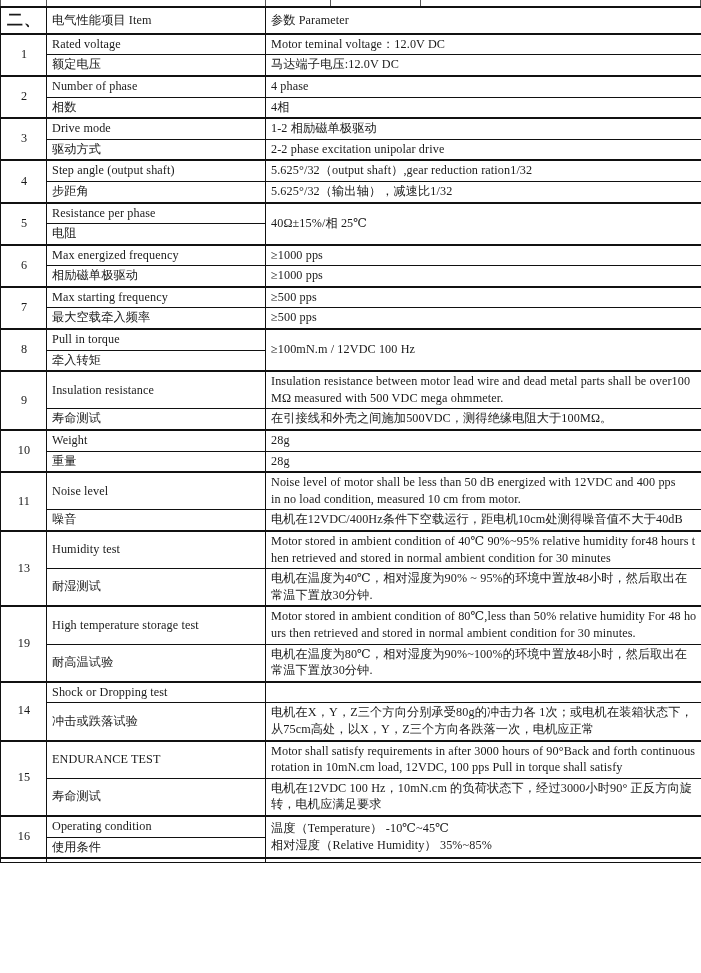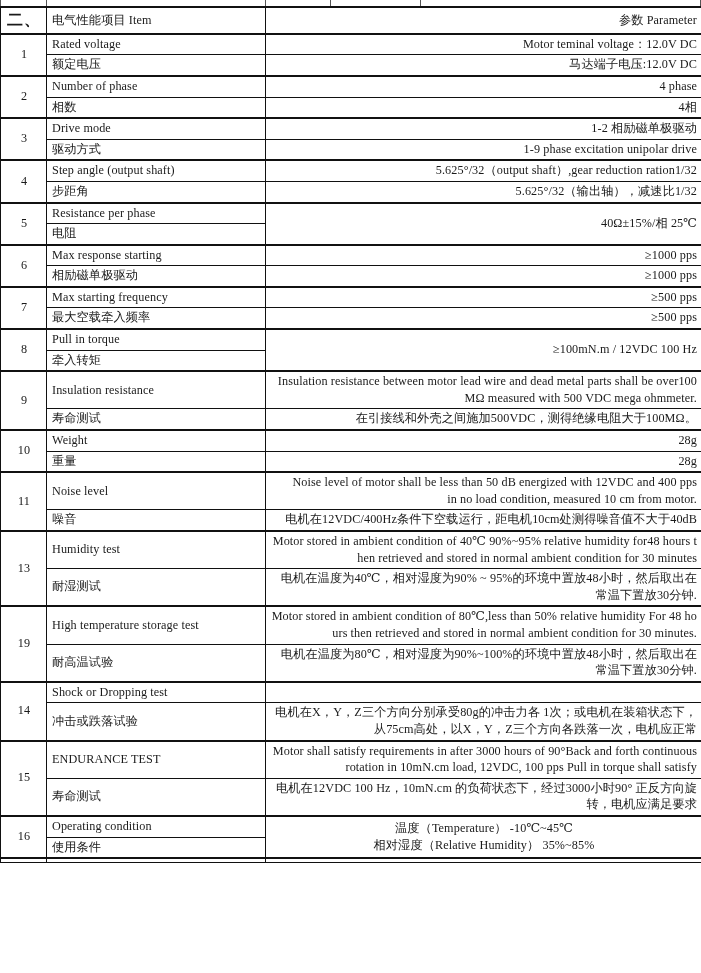--- a/index.html
+++ b/index.html
@@ -65,24 +65,23 @@
     text-align: center;
     vertical-align: middle;
     font-size: 15px;
     border-right: 1px solid #111;
   }
 
   
   tr.grp-top > td { border-top: 2px solid #111; }
 
   td.item  { font-size: 12.2px; }
-  td.param { font-size: 12.2px; text-align: right; }
+  td.param { font-size: 12.2px; }
 
   td.center {
-    text-align: center;
     line-height: 1.75;
     font-size: 13px;
   }
 
   .hdr td { font-size: 13px; }
   .hdr td.idx {
     font-size: 16px;
     font-weight: bold;
     letter-spacing: 1px;
   }
@@ -138,42 +137,42 @@
           <td class="item">相数</td>
           <td class="param ml">4相</td>
         </tr>
         <tr class="grp-top">
           <td class="idx" rowspan="2">3</td>
           <td class="item">Drive mode</td>
           <td class="param ml">1-2 相励磁单极驱动</td>
         </tr>
         <tr>
           <td class="item">驱动方式</td>
-          <td class="param ml">1-9 phase excitation unipolar drive</td>
+          <td class="param ml">2-2 phase excitation unipolar drive</td>
         </tr>
         <tr class="grp-top">
           <td class="idx" rowspan="2">4</td>
           <td class="item">Step angle (output shaft)</td>
           <td class="param ml">5.625°/32（output shaft）,gear reduction ration1/32</td>
         </tr>
         <tr>
           <td class="item">步距角</td>
           <td class="param ml">5.625°/32（输出轴），减速比1/32</td>
         </tr>
         <tr class="grp-top">
           <td class="idx" rowspan="2">5</td>
           <td class="item">Resistance per phase</td>
           <td class="param ml" rowspan="2">40Ω±15%/相          25℃</td>
         </tr>
         <tr>
           <td class="item">电阻</td>
         </tr>
         <tr class="grp-top">
           <td class="idx" rowspan="2">6</td>
-          <td class="item">Max response starting</td>
+          <td class="item">Max energized frequency</td>
           <td class="param ml">≥1000 pps</td>
         </tr>
         <tr>
           <td class="item">相励磁单极驱动</td>
           <td class="param ml">≥1000 pps</td>
         </tr>
         <tr class="grp-top">
           <td class="idx" rowspan="2">7</td>
           <td class="item">Max starting frequency</td>
           <td class="param ml">≥500 pps</td>

